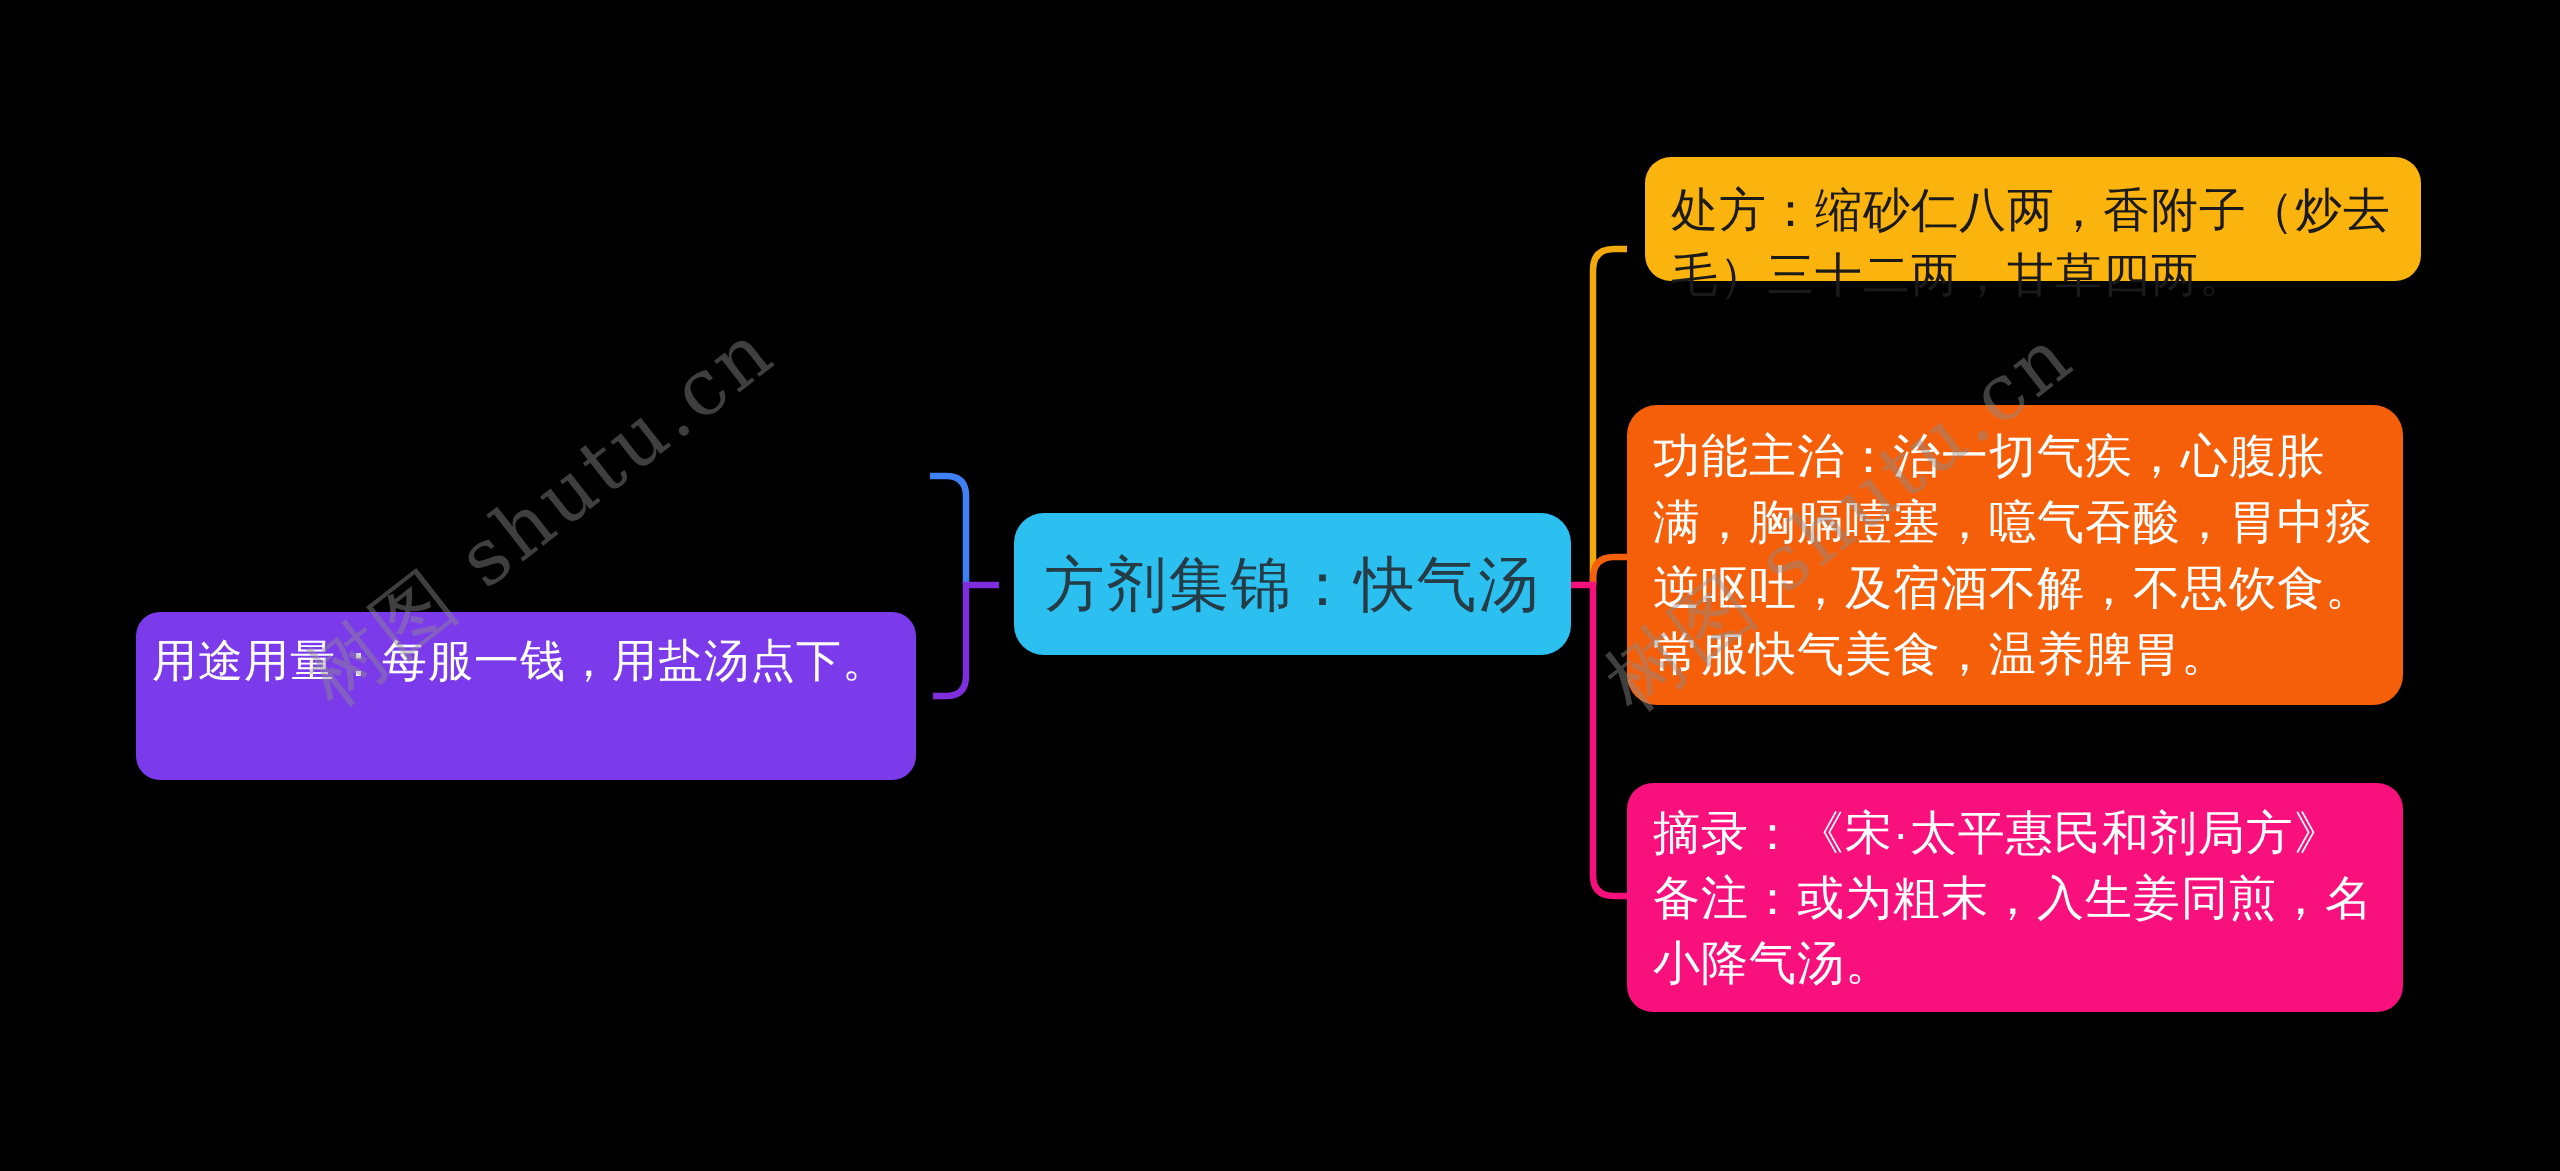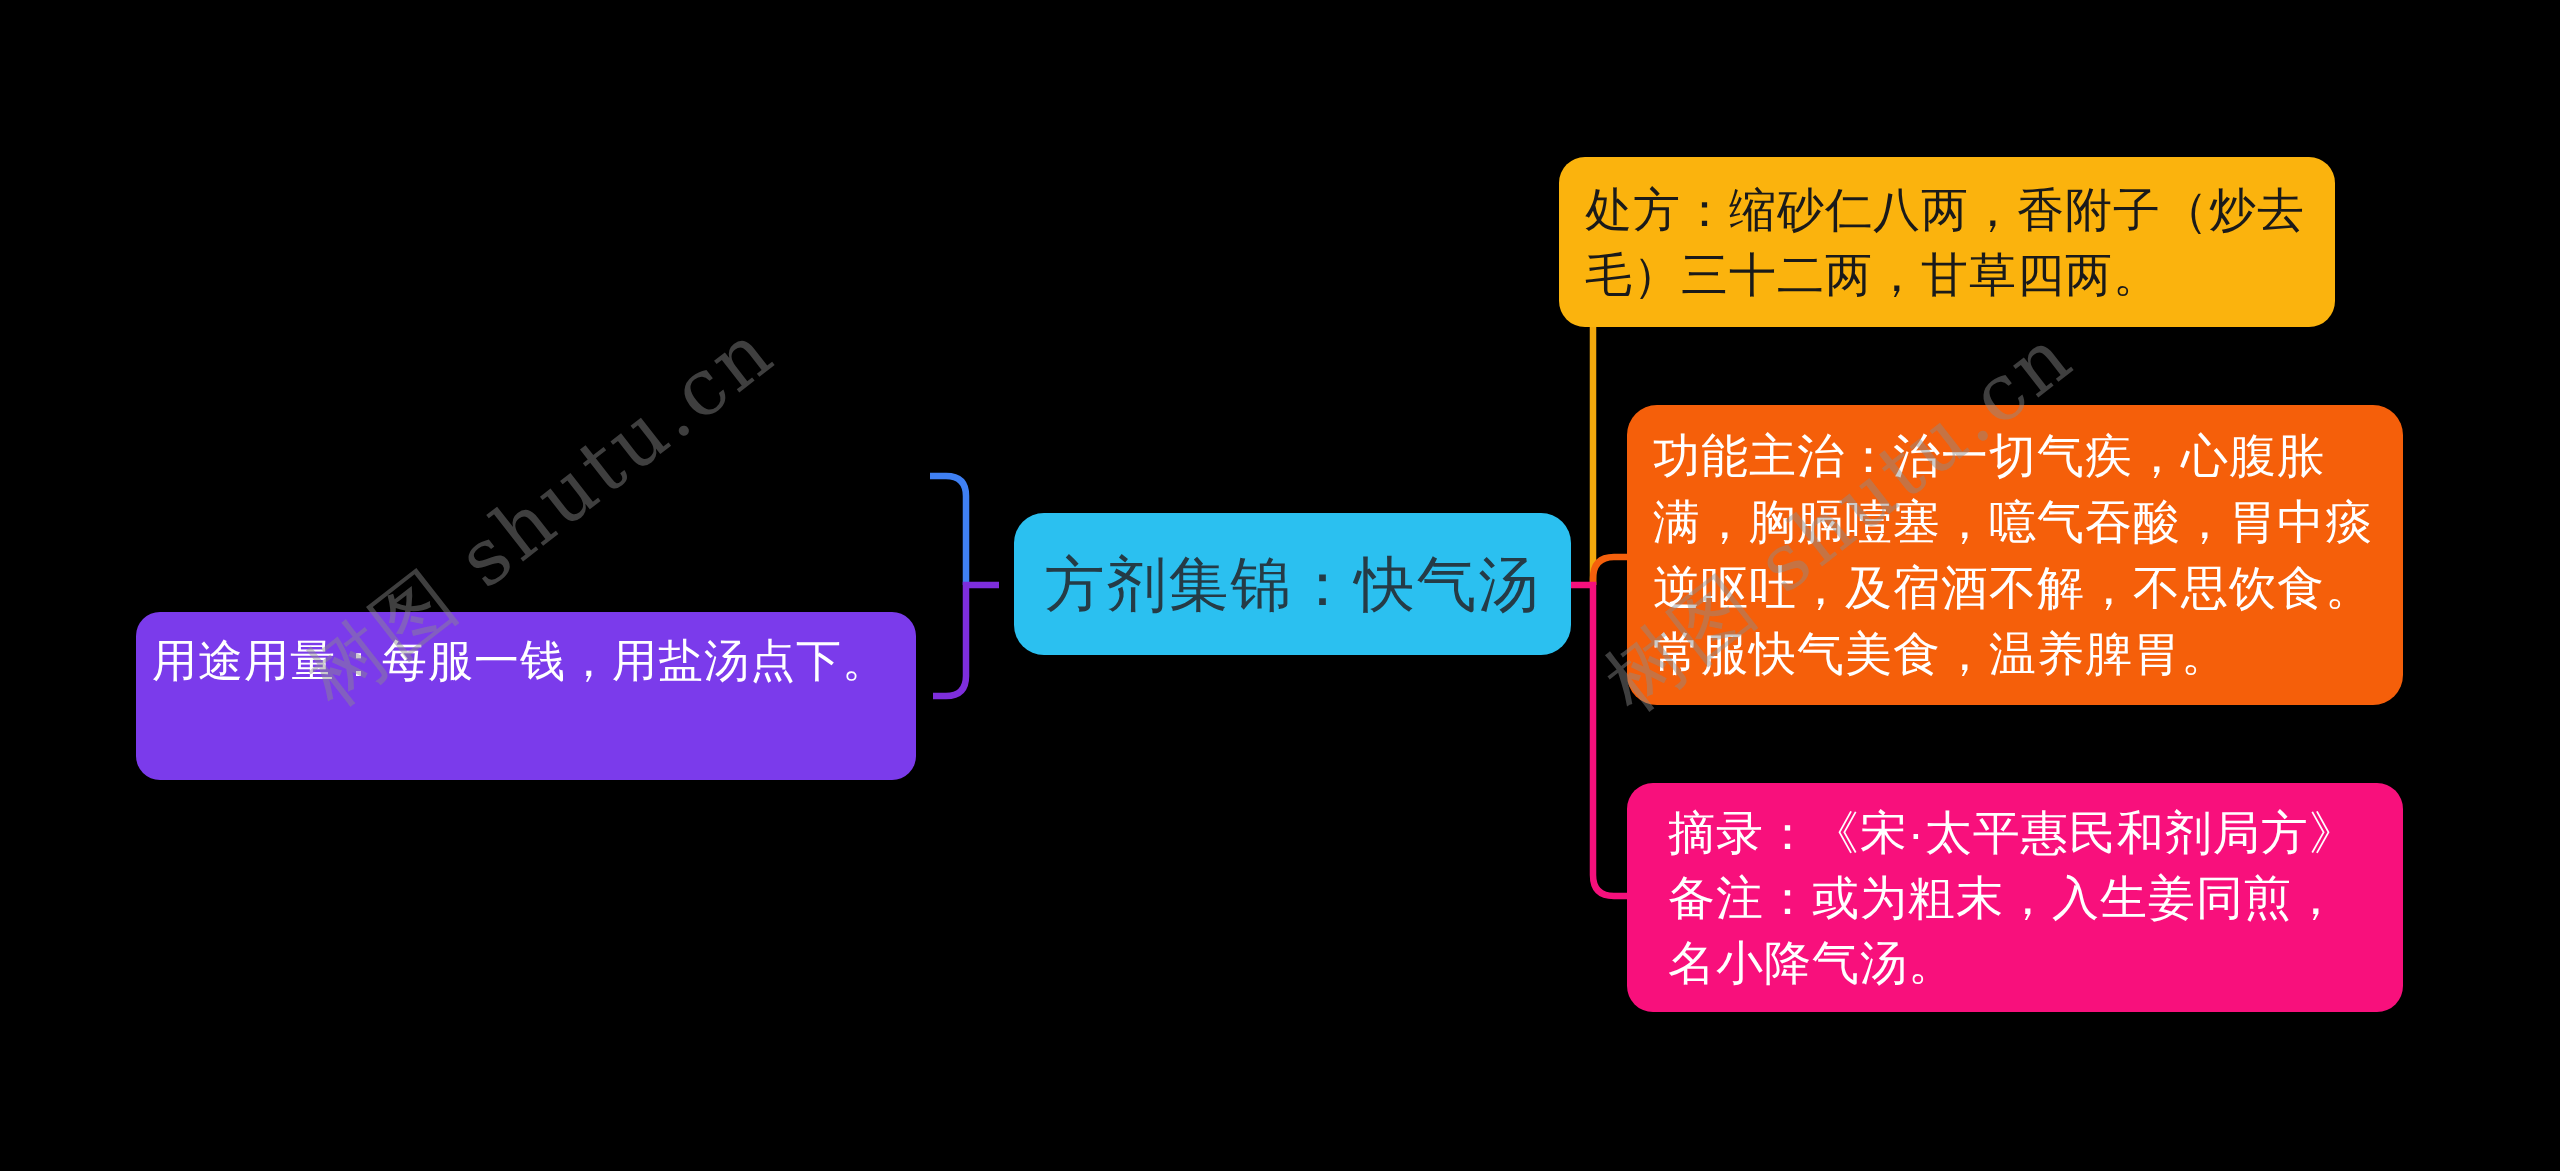--- a/index.html
+++ b/index.html
@@ -20,23 +20,23 @@
     line-height:65px;
     letter-spacing:1px;
     cursor:default;
   }
   .node-root{
     left:998px;top:513px;width:557px;height:142px;
     border-radius:30px;
     display:flex;align-items:center;justify-content:center;
     font-size:60px;font-weight:500;letter-spacing:2px;margin-left:16px;
   }
-  .node-prescription{left:1559px;top:157px;width:776px;height:170px;padding:20px 26px;}
+  .node-prescription{left:1645px;top:157px;width:776px;height:124px;padding:20px 26px;}
   .node-indications {left:1627px;top:405px;width:776px;height:300px;padding:18px 26px;line-height:66px;}
-  .node-excerpt     {left:1627px;top:783px;width:776px;height:229px;padding:17px 41px;}
+  .node-excerpt     {left:1627px;top:783px;width:776px;height:229px;padding:17px 26px;}
   .node-method{
     left:508px;top:422px;width:422px;height:108px;
     border-radius:24px;
     display:flex;align-items:center;
     padding:0 0 0 26px;font-size:45px;
   }
   .node-usage{
     left:136px;top:612px;width:780px;height:168px;
     border-radius:24px;
     padding:14px 16px;font-size:45px;line-height:70px;

